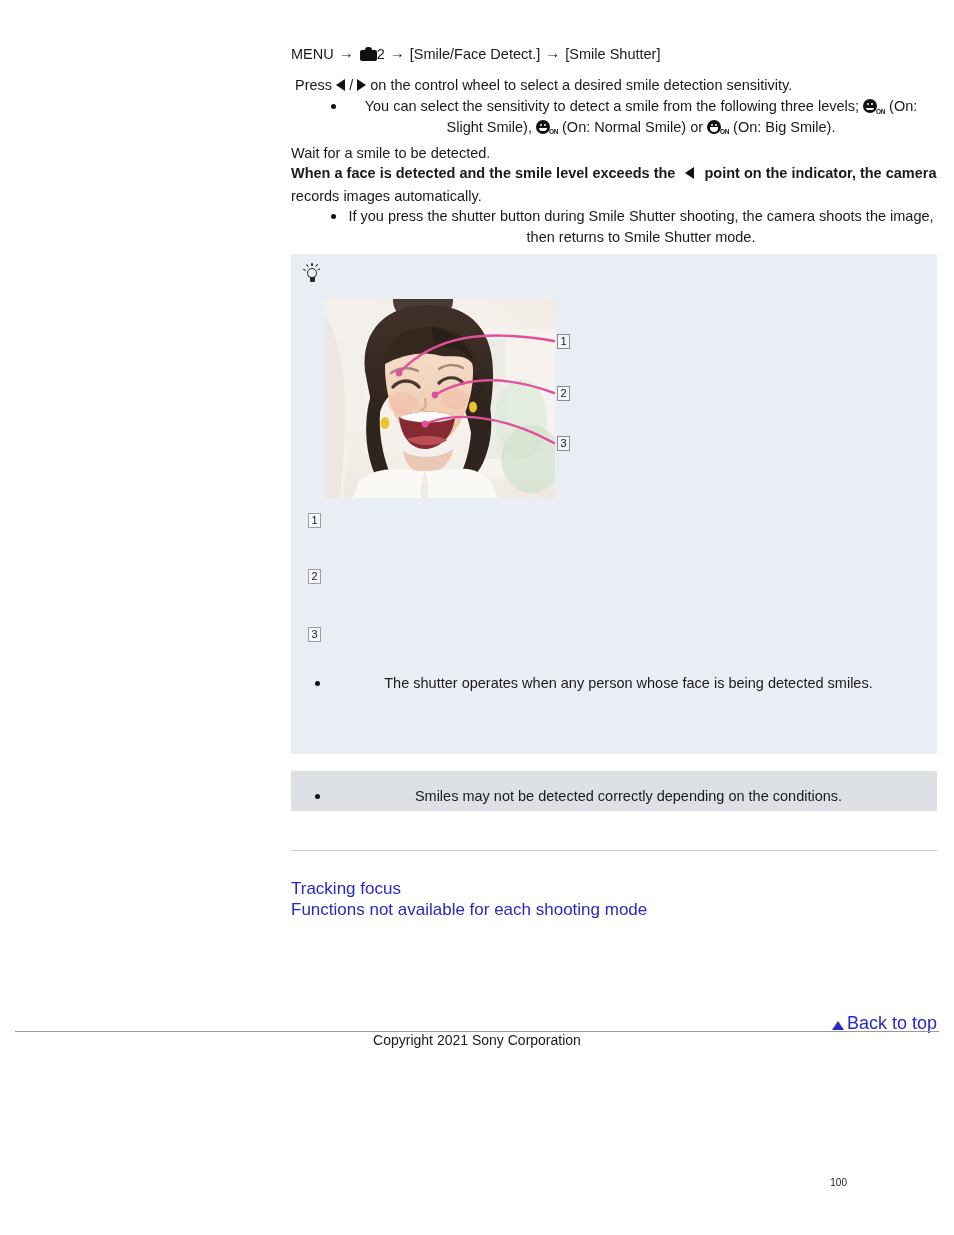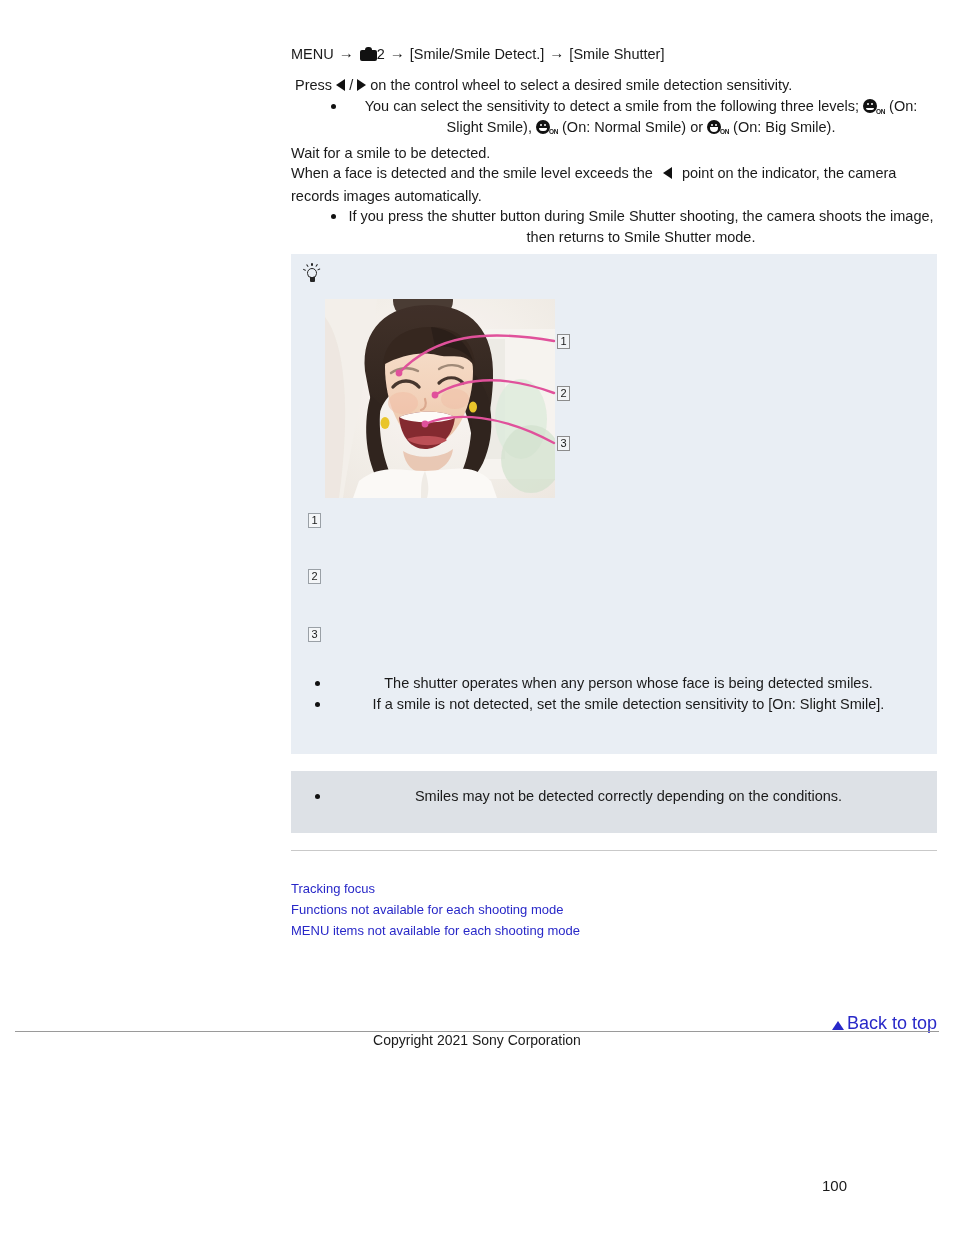--- a/index.html
+++ b/index.html
@@ -286,21 +286,21 @@
 
   
   .linklist {
     position: absolute;
     left: 0;
   }
   .linklist a {
     display: block;
     color: #2828c8;
     text-decoration: none;
-    font-size: 13px;
+    font-size: 17px;
     line-height: 21px;
   }
 
   .hrule {
     position: absolute;
     background: #c9c9c9;
     height: 1px;
   }
 
   .backtotop {
@@ -327,32 +327,32 @@
     left: 0;
     width: 954px;
     text-align: center;
     font-size: 14px;
     color: #1a1a1a;
   }
   .pagenum {
     position: absolute;
     top: 1177px;
     right: 107px;
-    font-size: 15px;
+    font-size: 10px;
     color: #1a1a1a;
   }
 </style>
 </head>
 <body>
 
 <div class="page">
   <div class="content">
 
     <div class="menu-line">
-      <span>MENU</span><span class="arrow">→</span><span class="icon-camera"></span><span>2</span><span class="arrow">→</span><span>[Smile/Smile Detect.]</span><span class="arrow">→</span><span>[Smile Shutter]</span>
+      <span>MENU</span><span class="arrow">→</span><span class="icon-camera"></span><span>2</span><span class="arrow">→</span><span>[Smile/Face Detect.]</span><span class="arrow">→</span><span>[Smile Shutter]</span>
     </div>
 
     <div class="para" style="position:absolute;left:4px;top:75px;">
       <span>Press</span>
       <span class="tri tri-left"></span>
       <span>/</span>
       <span class="tri tri-right"></span>
       <span>on the control wheel to select a desired smile detection sensitivity.</span>
     </div>
 
@@ -372,21 +372,21 @@
         <span class="icon-smile big">
           <span class="face"></span><span class="eye-l"></span><span class="eye-r"></span><span class="mouth"></span>
           <span class="on">ON</span>
         </span>
         <span>(On: Big Smile).</span>
       </li>
     </ul>
 
     <div class="para" style="position:absolute;left:0;top:143px;text-align:right;">Wait for a smile to be detected.</div>
 
-    <div class="para" style="position:absolute;left:0;top:163px;width:646px;">
+    <div class="para" style="position:absolute;left:0;top:163px;width:646px;font-weight:bold;">
       <span>When a face is detected and the smile level exceeds the</span>
       <span class="tri tri-left" style="margin:0 6px;"></span>
       <span>point on the indicator, the camera</span>
     </div>
     <div class="para" style="position:absolute;left:0;top:186px;">records images automatically.</div>
 
     <ul class="bl" style="position:absolute;left:33px;top:206px;width:613px;">
       <li>If you press the shutter button during Smile Shutter shooting, the camera shoots the image, then returns to Smile Shutter mode.</li>
     </ul>
 
@@ -500,36 +500,34 @@
       </div>
       <div class="callout-row" style="top:313px;">
         <span class="numbox">2</span><span class="ctext"></span>
       </div>
       <div class="callout-row" style="top:371px;">
         <span class="numbox">3</span><span class="ctext"></span>
       </div>
 
       <ul class="bl" style="position:absolute;left:17px;top:419px;width:620px;">
         <li>The shutter operates when any person whose face is being detected smiles.</li>
-        <li>If a smile is not detected, set the smile detection sensitivity to [On: Slight Smile].</li>
       </ul>
     </div>
 
-    <div class="notebox" style="top:771px;height:62px;">
+    <div class="notebox" style="top:771px;height:40px;">
       <ul class="bl" style="position:absolute;left:17px;top:15px;width:620px;">
         <li>Smiles may not be detected correctly depending on the conditions.</li>
       </ul>
     </div>
 
     <div class="hrule" style="left:0;top:850px;width:646px;"></div>
 
     <div class="linklist" style="top:878px;">
       <a href="#">Tracking focus</a>
       <a href="#">Functions not available for each shooting mode</a>
-      <a href="#">MENU items not available for each shooting mode</a>
     </div>
 
   </div>
 
   <a class="backtotop" href="#" style="top:1013px;">
     <span class="uptri"></span><span>Back to top</span>
   </a>
 
   <div class="hrule" style="left:15px;top:1031px;width:924px;background:#9a9a9a;"></div>
 

